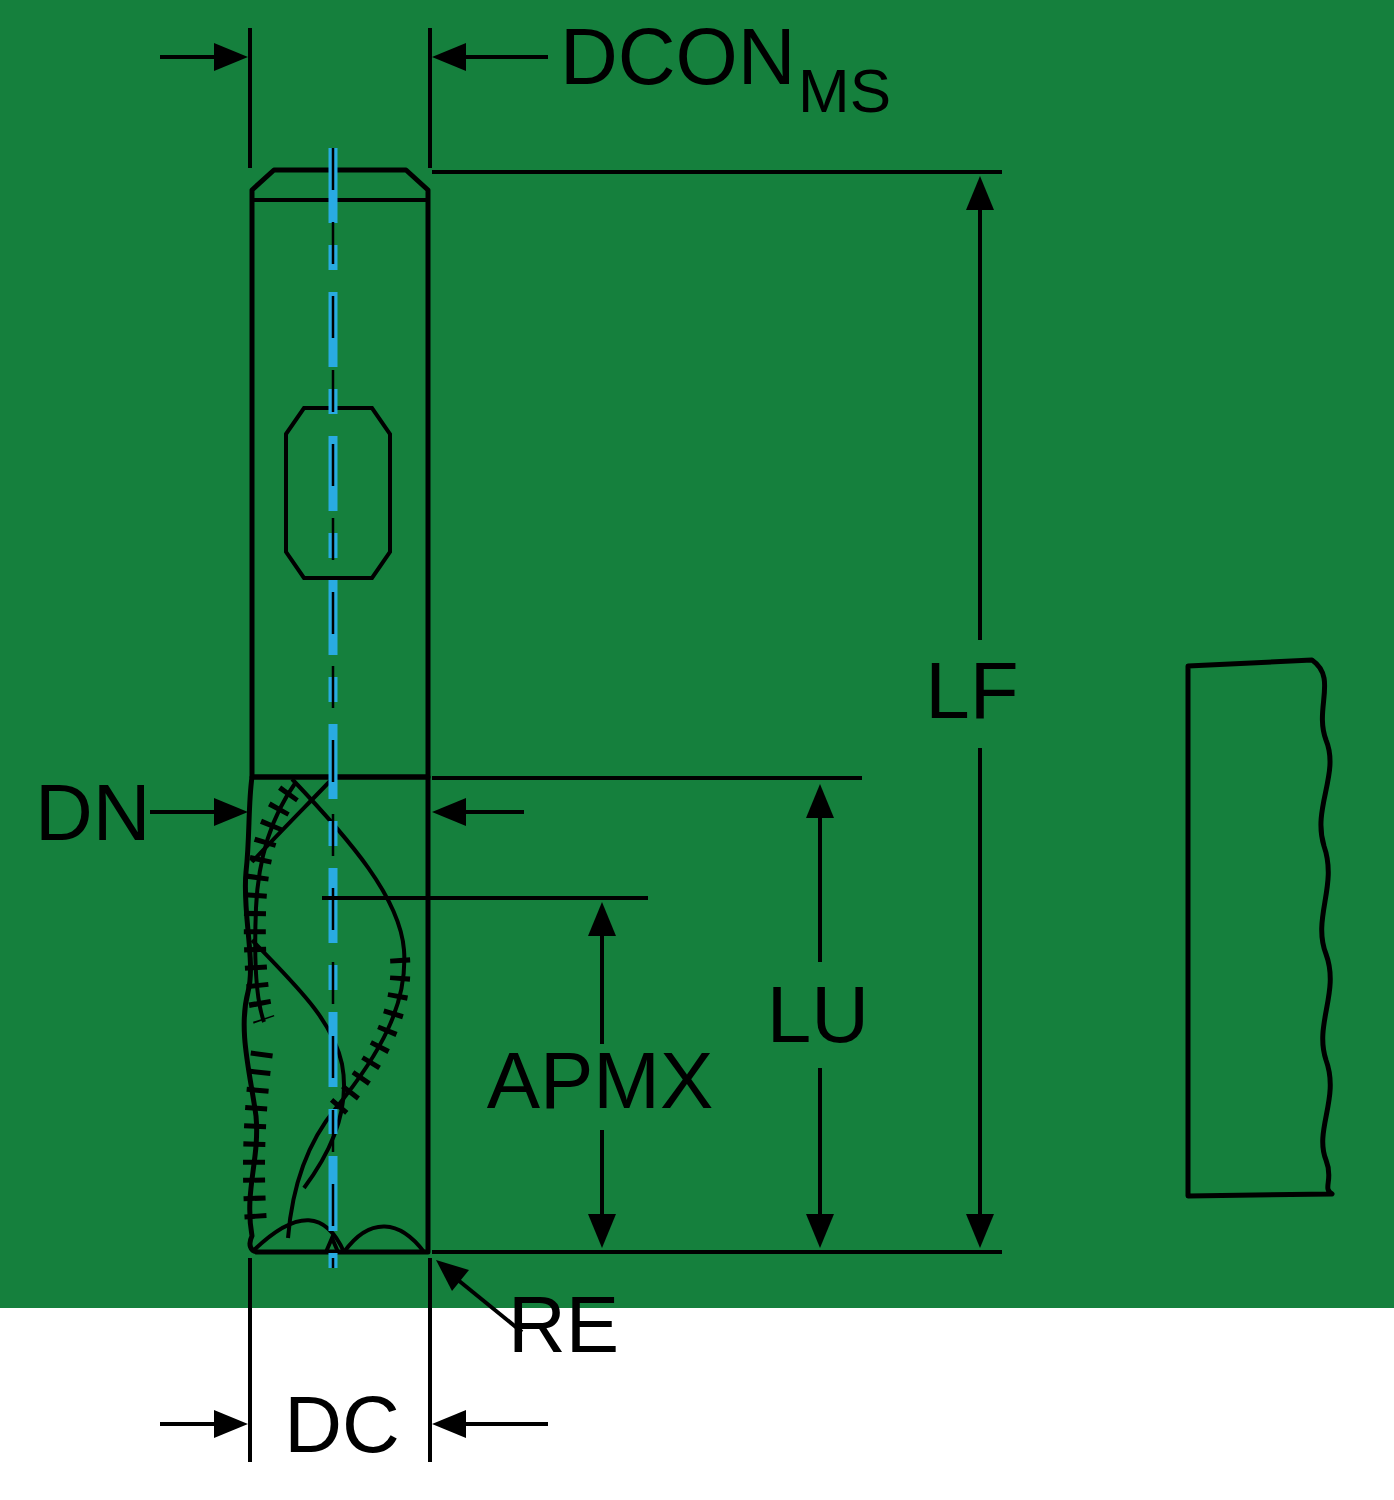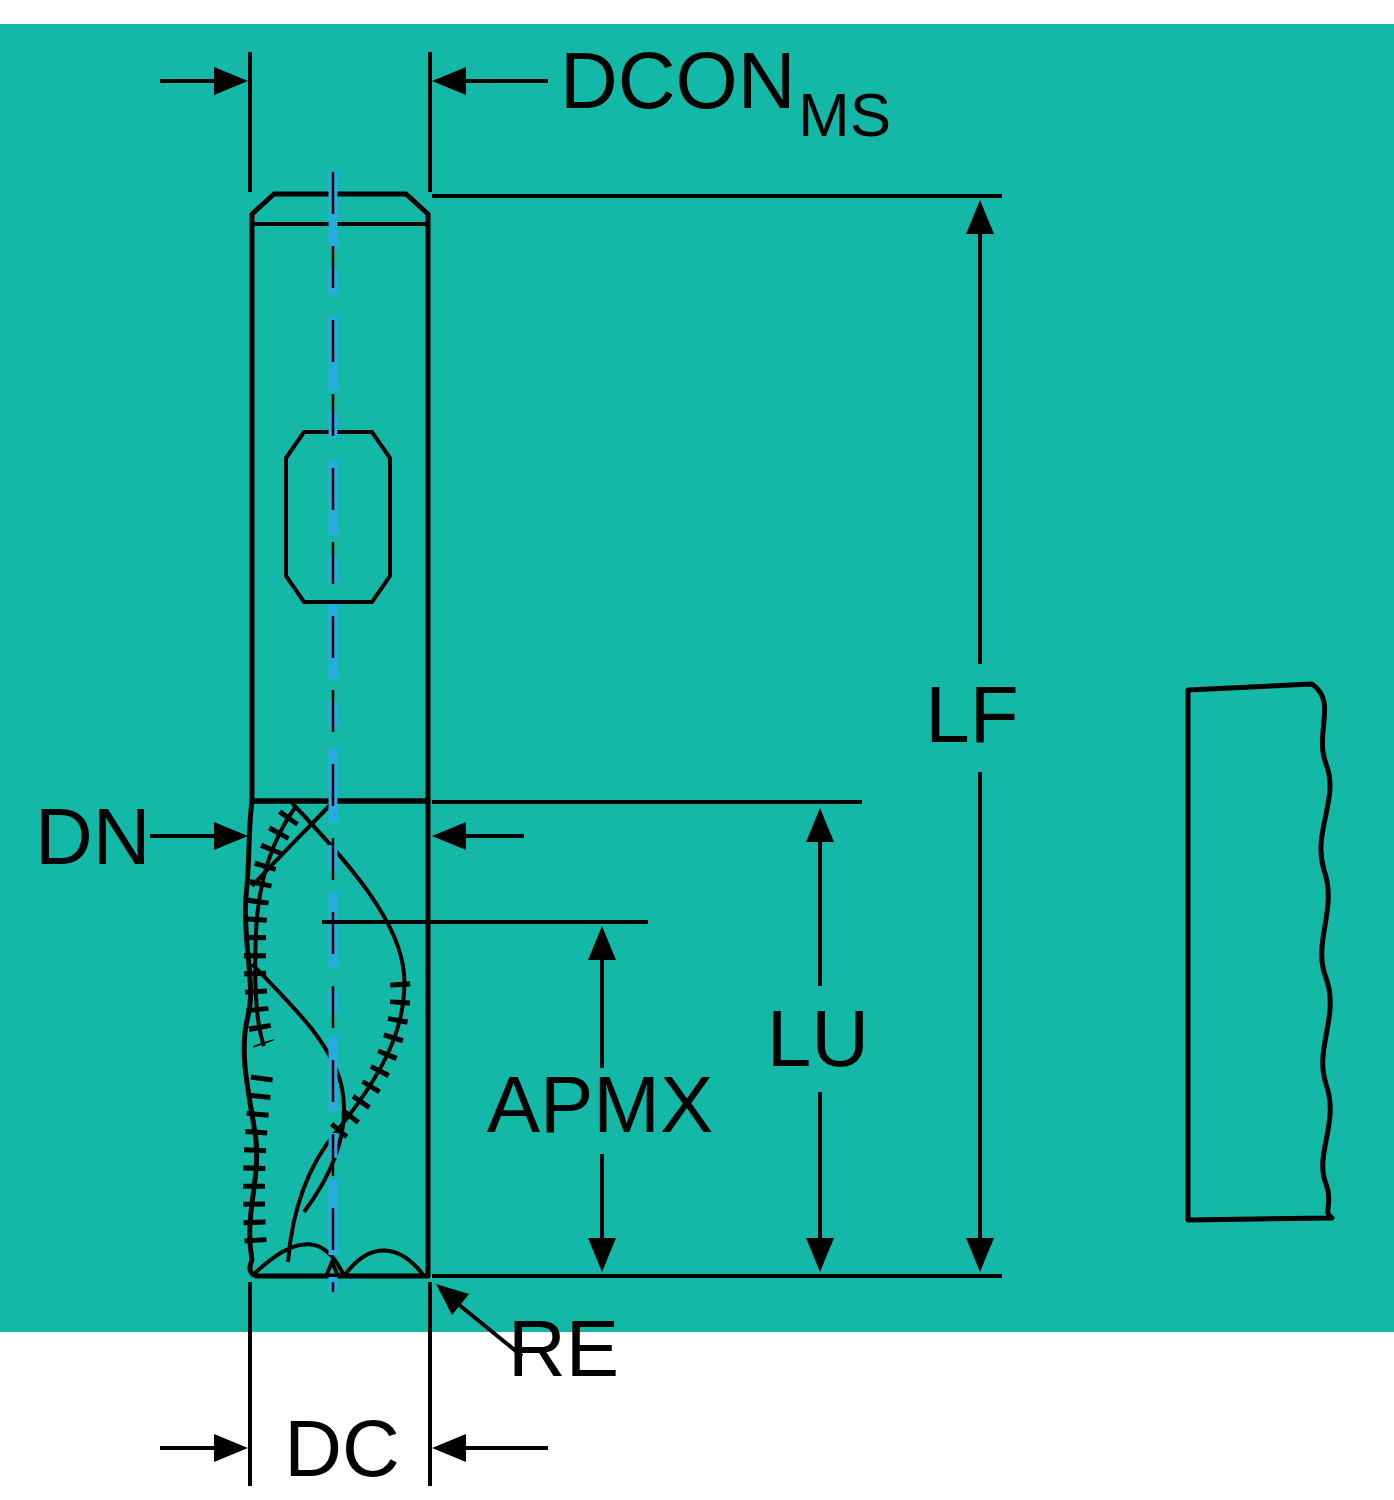--- a/index.html
+++ b/index.html
@@ -7,22 +7,21 @@
     padding: 0;
     background: #ffffff;
     width: 1394px;
     height: 1500px;
     overflow: hidden;
   }
   .stage {
     position: relative;
     width: 1394px;
     height: 1308px;
-    background: #14b8a6;
-    margin-top: 24px;
+    background: #15803d;
   }
   svg { display: block; }
   .dim-label {
     font-family: "Liberation Sans", sans-serif;
     font-size: 80px;
     fill: #000000;
   }
   .dim-label-sub {
     font-family: "Liberation Sans", sans-serif;
     font-size: 62px;

